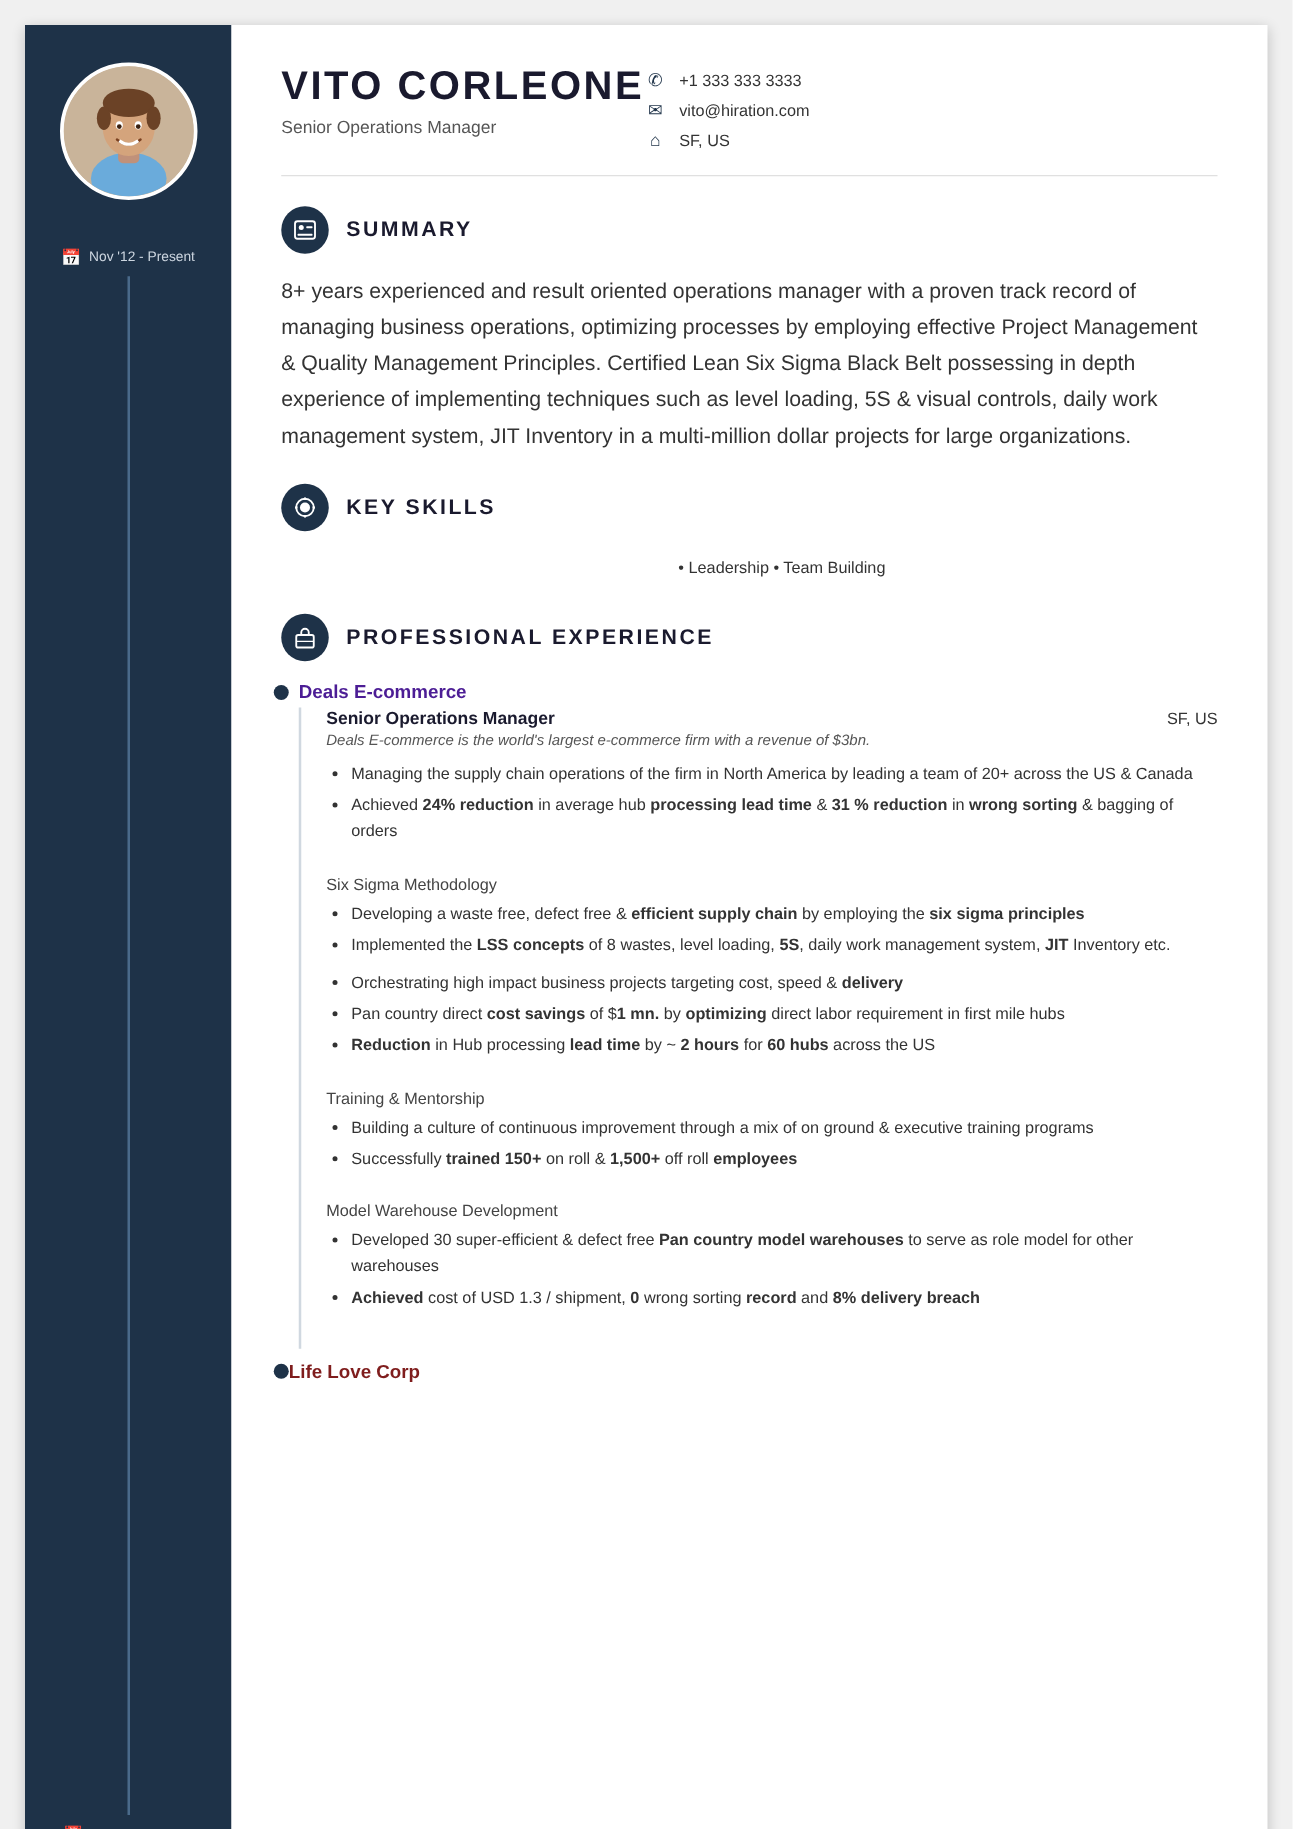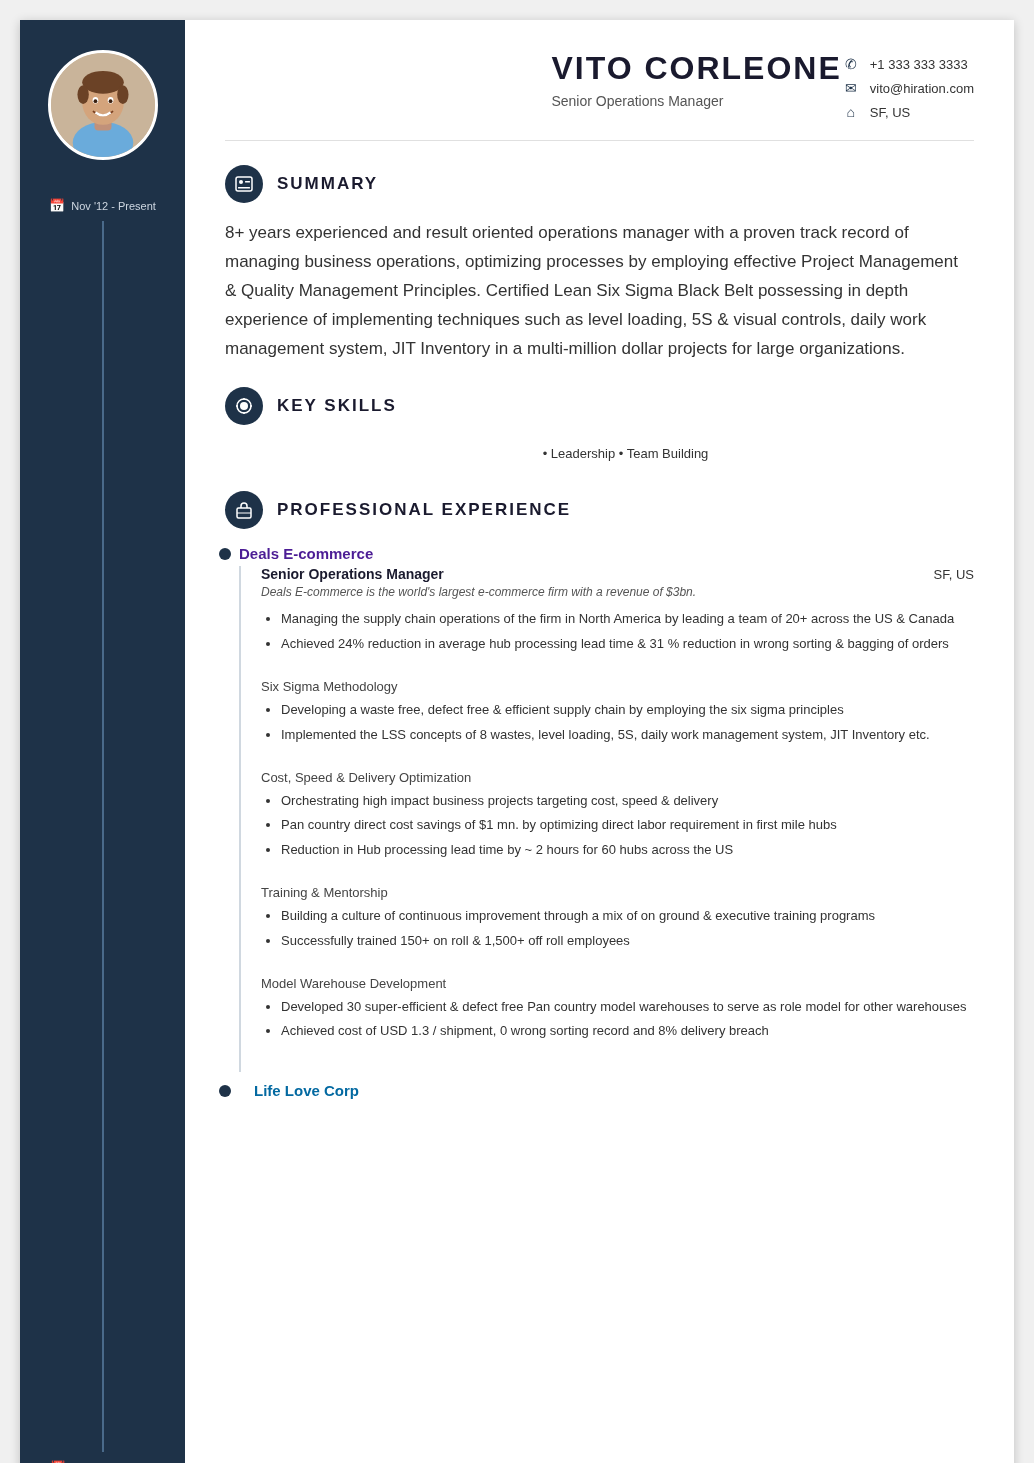--- a/index.html
+++ b/index.html
@@ -75,21 +75,21 @@
       min-height: 30px;
     }
     
     .main-content {
       flex: 1;
       padding: 30px 40px 40px 40px;
     }
     
     .header-section {
       display: flex;
-      justify-content: flex-end;
+      justify-content: flex-start;
       align-items: flex-start;
       margin-bottom: 17px;
       padding-bottom: 20px;
       border-bottom: 1px solid #e0e0e0;
     }
     .header-left h1 {
       font-size: 32px;
       font-weight: 700;
       color: #1a1a2e;
       letter-spacing: 2px;
@@ -208,37 +208,37 @@
       line-height: 1.6;
       color: #333;
       margin-bottom: 4px;
     }
     .subsection-label {
       font-size: 13px;
       color: #444;
       margin-top: 24px;
       margin-bottom: 6px;
     }
-    .bold { font-weight: 400; }
+    .bold { font-weight: 700; }
     .experience-block {
       margin-left: 14px;
       border-left: 2px solid #d0d8e0;
       padding-left: 20px;
       padding-bottom: 20px;
     }
     .exp-entry {
       margin-bottom: 10px;
     }
     .footer-company {
       font-size: 15px;
       font-weight: 700;
-      color: #0369a1;
-      display: flex;
-      align-items: center;
-      gap: 23px;
+      color: #7f1d1d;
+      display: flex;
+      align-items: center;
+      gap: 0;
       margin-top: 10px;
     }
   </style>
 </head>
 <body>
 
 <div class="resume-container">
 
   <div class="sidebar">
 
@@ -372,21 +372,20 @@
             <li>Managing the supply chain operations of the firm in North America by leading a team of 20+ across the US &amp; Canada</li>
             <li>Achieved <span class="bold">24% reduction</span> in average hub <span class="bold">processing lead time</span> &amp; <span class="bold">31 % reduction</span> in <span class="bold">wrong sorting</span> &amp; bagging of orders</li>
           </ul>
 
           <div class="subsection-label">Six Sigma Methodology</div>
           <ul class="bullet-list">
             <li>Developing a waste free, defect free &amp; <span class="bold">efficient supply chain</span> by employing the <span class="bold">six sigma principles</span></li>
             <li>Implemented the <span class="bold">LSS concepts</span> of 8 wastes, level loading, <span class="bold">5S</span>, daily work management system, <span class="bold">JIT</span> Inventory etc.</li>
           </ul>
 
-          <div class="subsection-label">Cost, Speed &amp; Delivery Optimization</div>
           <ul class="bullet-list">
             <li>Orchestrating high impact business projects targeting cost, speed &amp; <span class="bold">delivery</span></li>
             <li>Pan country direct <span class="bold">cost savings</span> of $<span class="bold">1 mn.</span> by <span class="bold">optimizing</span> direct labor requirement in first mile hubs</li>
             <li><span class="bold">Reduction</span> in Hub processing <span class="bold">lead time</span> by ~ <span class="bold">2 hours</span> for <span class="bold">60 hubs</span> across the US</li>
           </ul>
 
           <div class="subsection-label">Training &amp; Mentorship</div>
           <ul class="bullet-list">
             <li>Building a culture of continuous improvement through a mix of on ground &amp; executive training programs</li>
             <li>Successfully <span class="bold">trained 150+</span> on roll &amp; <span class="bold">1,500+</span> off roll <span class="bold">employees</span></li>

